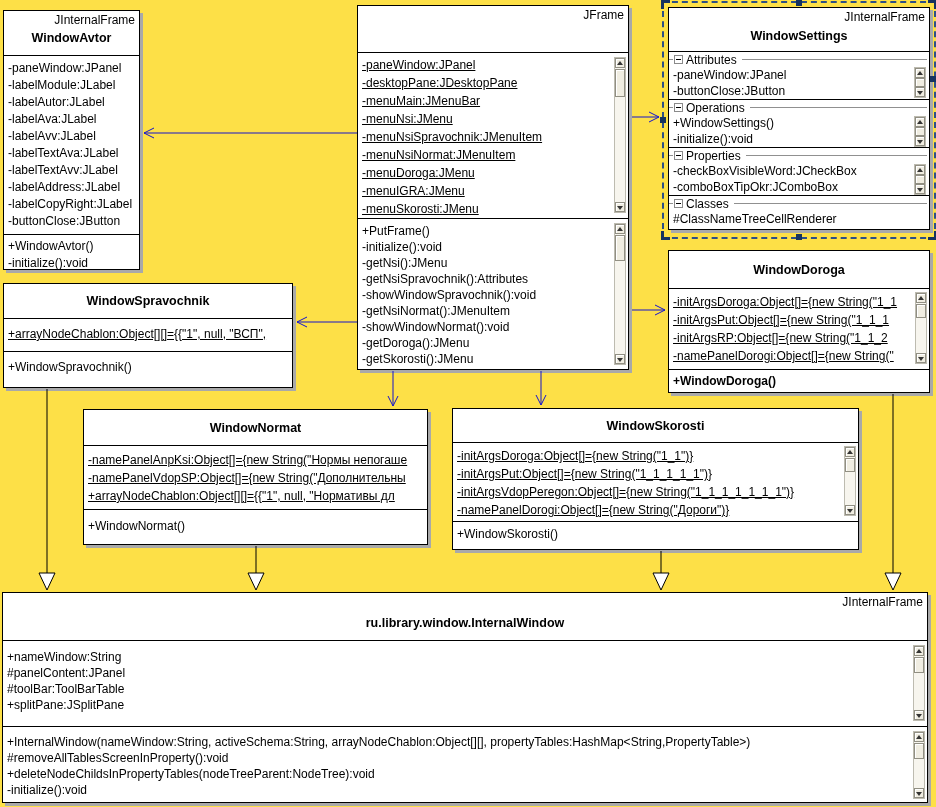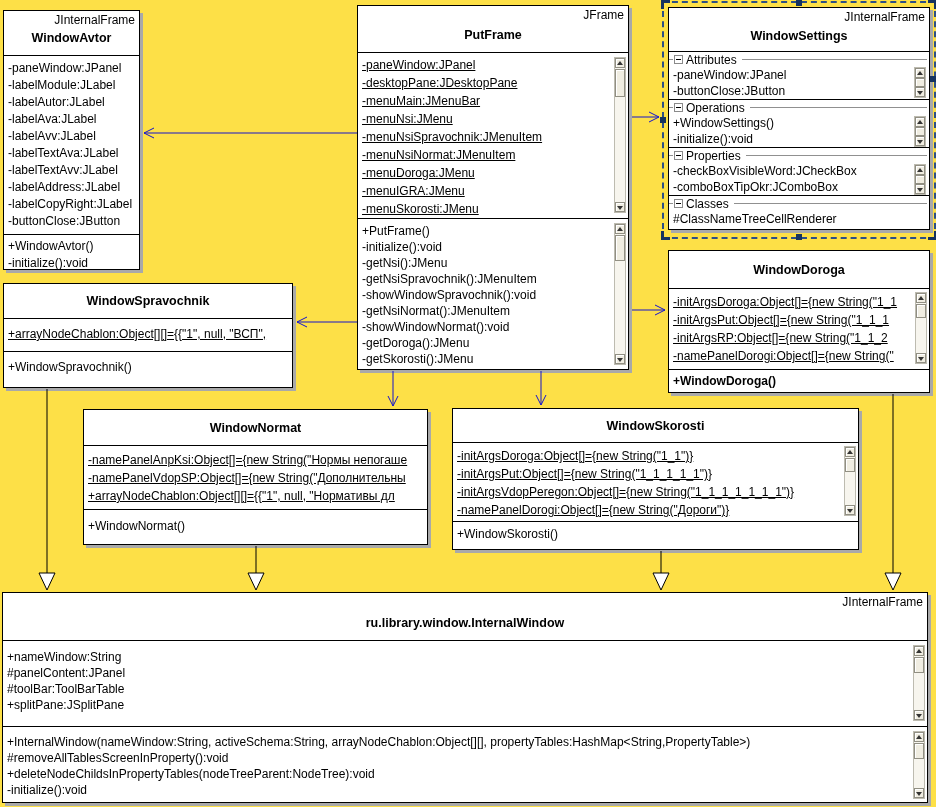--- a/index.html
+++ b/index.html
@@ -65,21 +65,20 @@
     </div>
     <div class="comp b" style="height:36px;padding-top:3px;">
       <div class="row">+WindowAvtor()</div>
       <div class="row">-initialize():void</div>
     </div>
   </div>
 
   <div class="cls" style="left:357px;top:5px;width:272px;height:365px;">
     <div class="hdr" style="height:47px;">
       <div class="stereo">JFrame</div>
-      <div class="cname" style="top:22px;">PutFrame</div>
     </div>
     <div class="comp" style="height:165px;padding-top:3px;">
       <div class="row r18 u">-paneWindow:JPanel</div>
       <div class="row r18 u">-desktopPane:JDesktopPane</div>
       <div class="row r18 u">-menuMain:JMenuBar</div>
       <div class="row r18 u">-menuNsi:JMenu</div>
       <div class="row r18 u">-menuNsiSpravochnik:JMenuItem</div>
       <div class="row r18 u">-menuNsiNormat:JMenuItem</div>
       <div class="row r18 u">-menuDoroga:JMenu</div>
       <div class="row r18 u">-menuIGRA:JMenu</div>
@@ -91,21 +90,21 @@
         <div class="thumb" style="top:11px;height:28px;"></div>
         <div class="sbtn down">
             <span class="tri-down"></span>
           </div>
       </div>
     </div>
     <div class="comp b" style="height:152px;padding-top:4px;">
       <div class="row r16">+PutFrame()</div>
       <div class="row r16">-initialize():void</div>
       <div class="row r16">-getNsi():JMenu</div>
-      <div class="row r16">-getNsiSpravochnik():JMenuItem</div>
+      <div class="row r16">-getNsiSpravochnik():Attributes</div>
       <div class="row r16">-showWindowSpravochnik():void</div>
       <div class="row r16">-getNsiNormat():JMenuItem</div>
       <div class="row r16">-showWindowNormat():void</div>
       <div class="row r16">-getDoroga():JMenu</div>
       <div class="row r16">-getSkorosti():JMenu</div>
       <div class="sb" style="top:4px;height:142px;">
         <div class="sbtn up">
             <span class="tri-up"></span>
           </div>
         <div class="thumb" style="top:11px;height:26px;"></div>

